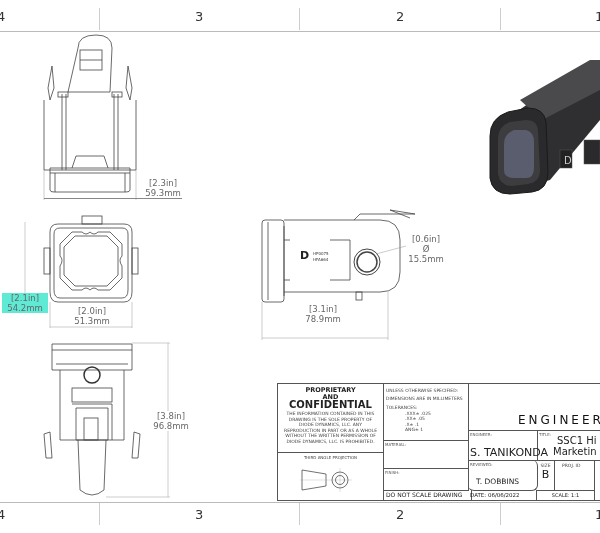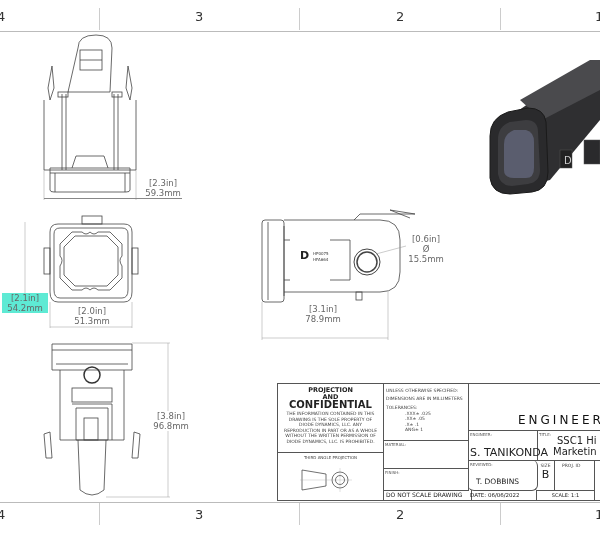--- a/index.html
+++ b/index.html
@@ -154,21 +154,21 @@
   <path d="M18 80 Q18 66 30 62 L46 60 Q58 60 58 72 L60 110 Q60 122 48 124 L32 126 Q20 126 18 114 Z" fill="#3d3d40"></path>
   <path d="M24 84 Q24 74 34 70 L46 70 Q54 72 54 82 L54 108 Q54 118 46 118 L34 118 Q24 118 24 110 Z" fill="#5a5d6e"></path>
   <rect x="80" y="90" width="12" height="18" fill="#222" stroke="#555" stroke-width="0.5"></rect>
   <text x="84" y="104" font-size="10" fill="#ccc" font-family="DejaVu Sans, sans-serif">D</text>
   <rect x="104" y="80" width="16" height="24" fill="#2a2a2c" stroke="#555" stroke-width="0.5"></rect>
 </svg>
 
 <div class="abs" style="left:277px;top:383px;width:330px;height:118px;border:1px solid #555;box-sizing:border-box;"></div>
 
 <div class="abs" style="left:278px;top:384px;width:105px;height:68px;border-right:1px solid #555;border-bottom:1px solid #555;text-align:center;">
-  <div style="font-size:6.5px;font-weight:bold;margin-top:3px;line-height:7px;">PROJECTION</div>
+  <div style="font-size:6.5px;font-weight:bold;margin-top:3px;line-height:7px;">PROPRIETARY</div>
   <div style="font-size:6.5px;font-weight:bold;line-height:7px;">AND</div>
   <div style="font-size:10px;font-weight:bold;line-height:7px;">CONFIDENTIAL</div>
   <div class="small" style="margin:3px 4px 0 4px;">THE INFORMATION CONTAINED IN THIS DRAWING IS THE SOLE PROPERTY OF DIODE DYNAMICS, LLC. ANY REPRODUCTION IN PART OR AS A WHOLE WITHOUT THE WRITTEN PERMISSION OF DIODE DYNAMICS, LLC. IS PROHIBITED.</div>
 </div>
 <div class="abs" style="left:278px;top:452px;width:105px;height:48px;border-right:1px solid #555;">
   <div style="font-size:4px;color:#444;text-align:center;margin-top:3px;">THIRD ANGLE PROJECTION</div>
   <svg style="left:22px;top:12px;" width="60" height="30">
     <path d="M2 6 L26 10 L26 22 L2 26 Z" fill="none" stroke="#333" stroke-width="0.7"></path>
     <circle cx="40" cy="16" r="8" fill="none" stroke="#333" stroke-width="0.7"></circle>
     <circle cx="40" cy="16" r="4.5" fill="none" stroke="#333" stroke-width="0.7"></circle>

